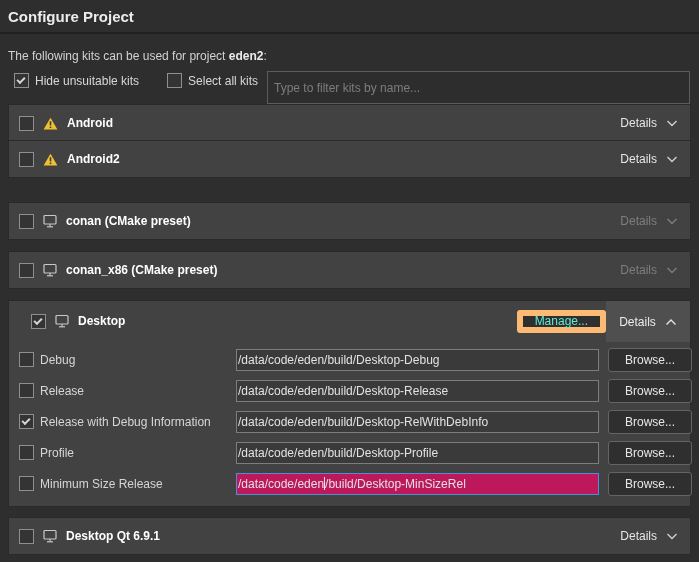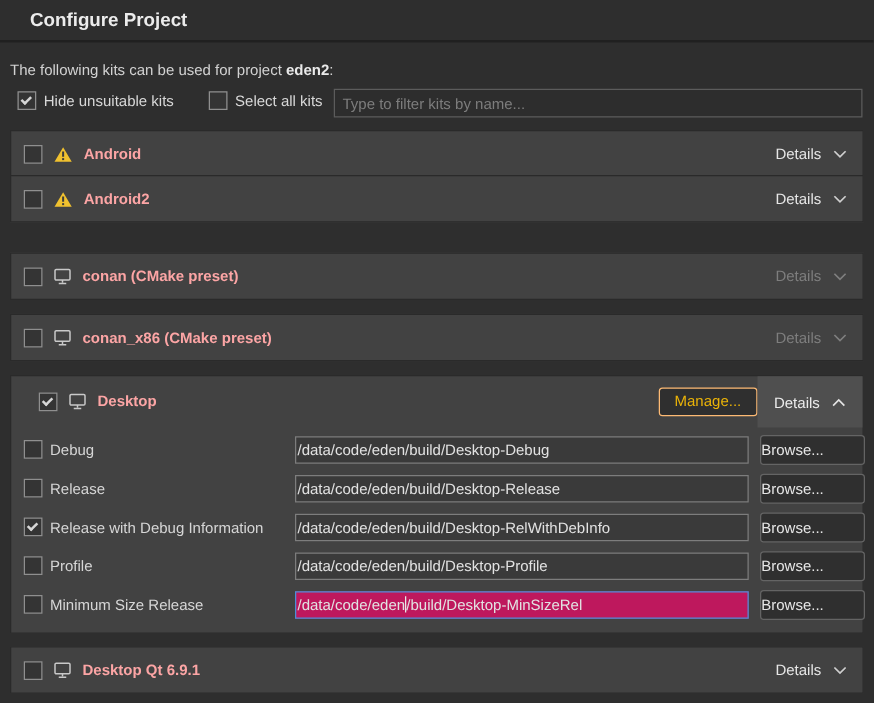--- a/index.html
+++ b/index.html
@@ -3,21 +3,21 @@
 <meta charset="utf-8">
 <style>
   * { margin:0; padding:0; box-sizing:border-box; }
   html,body { background:#2e2e2e; }
   .canvas {
     position:relative; width:699px; height:562px; background:#2e2e2e;
     font-family:"Liberation Sans", sans-serif; font-size:12px; color:#e4e4e4;
     overflow:hidden;
   }
   .page-title {
-    position:absolute; left:24px; top:8px;
+    position:absolute; left:8px; top:8px;
     font-size:15px; font-weight:bold; color:#ececec;
   }
   .title-sep { position:absolute; left:0; top:32px; width:699px; height:2px; background:#202020; }
   .intro { position:absolute; left:8px; top:49px; color:#d2d2d2; }
   .intro b { color:#eaeaea; }
 
   
   .checkbox {
     width:15px; height:15px; border:1px solid #8f8f8f; background:#343434;
     display:inline-block; position:relative; flex:none;
@@ -26,50 +26,50 @@
     position:absolute; left:2px; top:3px; width:8px; height:5px;
     border-left:2px solid #d6d6d6; border-bottom:2px solid #d6d6d6;
     transform:rotate(-45deg);
   }
 
   .top-controls { position:absolute; left:14px; top:73px; display:flex; align-items:center; }
   .cb-label { margin-left:6px; color:#d8d8d8; }
   .gap28 { width:28px; }
 
   .filter-input {
-    position:absolute; left:267px; top:71px; width:423px; height:23px;
+    position:absolute; left:267px; top:71px; width:423px; height:33px;
     background:#2d2d2d; border:1px solid #5c5c5c; color:#e0e0e0;
     font-family:"Liberation Sans", sans-serif; font-size:12px; padding:0 6px; outline:none;
   }
   .filter-input::placeholder { color:#7d7d7d; opacity:1; }
 
   
   .kit-row {
     position:absolute; left:8px; width:683px; height:38px;
     background:#424242; border:1px solid #2a2a2a;
     display:flex; align-items:center; padding:0 10px; gap:9px;
   }
-  .kit-name { font-weight:bold; color:#fca5a5; white-space:nowrap; }
+  .kit-name { font-weight:bold; color:#ffffff; white-space:nowrap; }
   .spacer { flex:1; }
   .details-ctl { display:flex; align-items:center; gap:9px; color:#e6e6e6; padding-right:2px; }
   .details-ctl.disabled { color:#7e7e7e; }
   .details-ctl svg { display:block; }
 
   
   .kit-section {
     position:absolute; left:8px; top:300px; width:683px; height:207px;
     background:#424242; border:1px solid #2a2a2a;
   }
   .section-header {
     position:absolute; left:0; top:0; width:100%; height:40px;
     display:flex; align-items:center; padding:0 96px 0 10px; gap:9px;margin-left:12px;
   }
   .manage-btn {
-    height:23px; padding:0 12px; background:#2f2f2f; border:1px solid #fdba74;
-    border-radius:3px; color:#eab308; font-size:12px;
+    height:23px; padding:0 12px; background:#2f2f2f; border:6px solid #fdba74;
+    border-radius:3px; color:#5eead4; font-size:12px;
     display:flex; align-items:center; justify-content:center; flex:none;
   }
   .details-toggle {
     position:absolute; right:0; top:0; width:84px; height:41px; background:#4f4f4f;
     display:flex; align-items:center; justify-content:center; gap:9px; color:#ececec;
   }
 
   .config-row { position:absolute; left:0; width:100%; height:24px; }
   .config-row .checkbox { position:absolute; left:10px; top:3px; }
   .config-label { position:absolute; left:31px; top:4px; color:#d6d6d6; white-space:nowrap; }
@@ -77,21 +77,21 @@
     position:absolute; left:227px; top:0; width:363px; height:22px;
     background:#3a3a3a; border:1px solid #7d7d7d; color:#e2e2e2;
     font-size:12px; line-height:20px; padding:0 1px;
     white-space:nowrap; overflow:hidden;
   }
   .path-field.focused { border-color:#4a90d9; background:#be185d; }
   .text-cursor { display:inline-block; width:1px; height:13px; background:#e8e8e8; vertical-align:-2px; }
   .browse-btn {
     position:absolute; left:599px; top:-1px; width:84px; height:24px;
     background:#2f2f2f; border:1px solid #646464; border-radius:3px; color:#e6e6e6;
-    font-size:12px; display:flex; align-items:center; 
+    font-size:12px; display:flex; align-items:center; justify-content:center;
   }
 </style>
 </head>
 <body>
 
 <div class="canvas">
 
   <div class="page-title">Configure Project</div>
   <div class="title-sep"></div>
 

